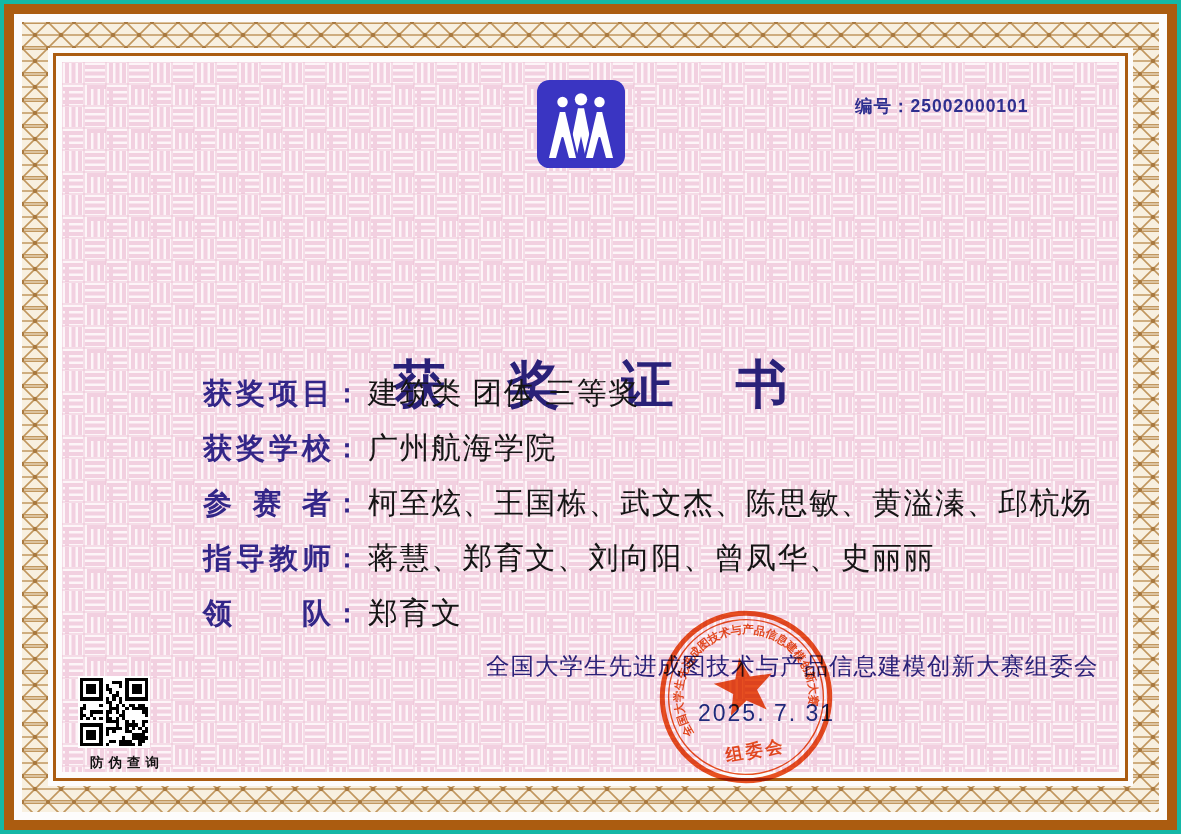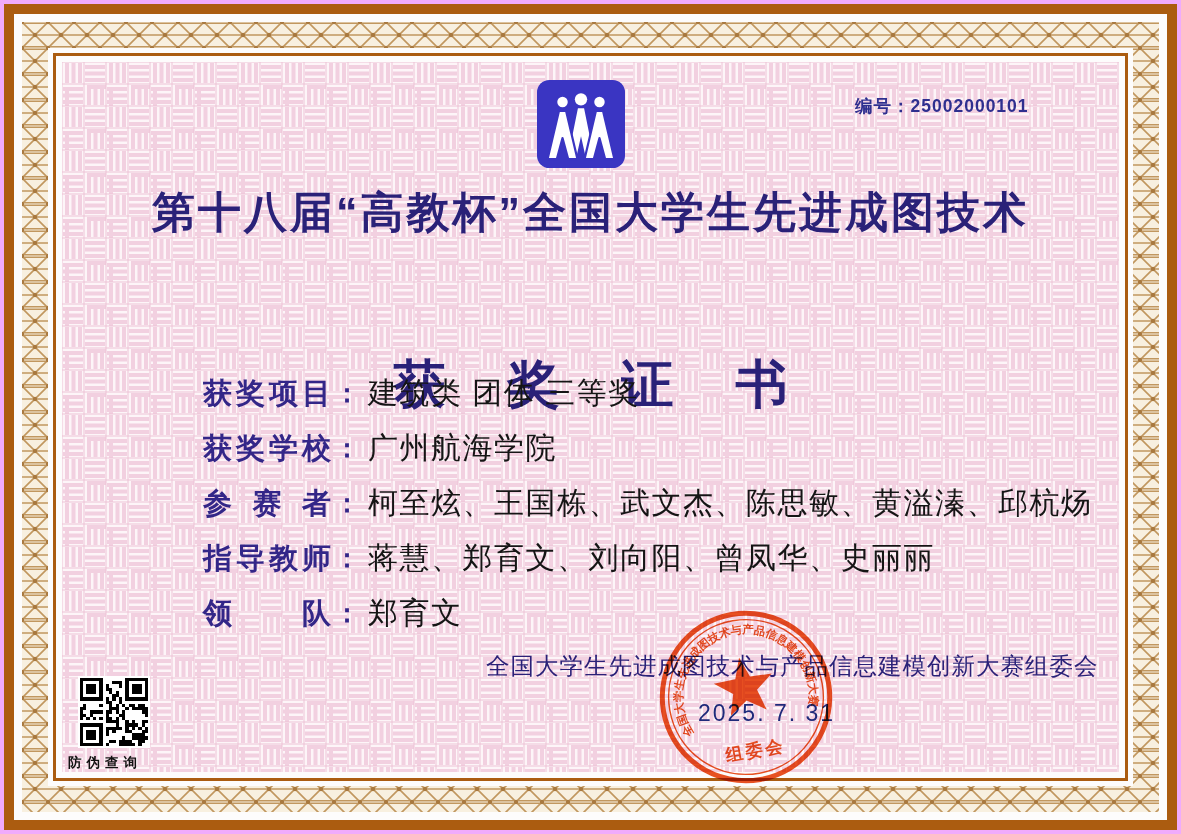--- a/index.html
+++ b/index.html
@@ -1,16 +1,16 @@
 <!DOCTYPE html>
 <html><head>
 <meta charset="utf-8">
 <style>
   html,body{margin:0;padding:0;background:#e8e8e8;font-family:"Liberation Sans",sans-serif;}
-  .certificate{position:relative;width:1181px;height:834px;margin:0 auto;background:#f0abfc;overflow:hidden;}
+  .certificate{position:relative;width:1181px;height:834px;margin:0 auto;background:#14b8a6;overflow:hidden;}
   .layer{position:absolute;}
   .l-brown{inset:4px;background:#ab5c10;}
   .l-white1{inset:14px;background:#fdfcfc;}
   .l-tan{inset:22px;}
   .l-tan svg{display:block;width:100%;height:100%;}
   .l-white2{inset:48px;background:#fdfcfc;}
   .l-line{inset:53px;border:3px solid #ab5c10;background:#fdfcfc;}
   .l-inner{inset:62px;overflow:visible;}
   .weave-bg{position:absolute;inset:0;}
   .weave-bg svg{display:block;width:100%;height:100%;}
@@ -33,21 +33,21 @@
 
   .committee{position:absolute;left:424px;top:588px;font-size:23.5px;color:#2a2178;letter-spacing:1px;white-space:nowrap;}
   .issue-date{position:absolute;left:636px;top:638px;font-size:23px;color:#1f2a7a;letter-spacing:2px;white-space:nowrap;}
 
   .seal{position:absolute;left:593px;top:544px;width:182px;height:182px;transform:rotate(-10deg);
         mix-blend-mode:multiply;opacity:.92;}
   .seal svg{display:block;width:100%;height:100%;}
 
   .qr{position:absolute;left:16px;top:614px;width:72px;height:72px;background:#ffffff;padding:2px;box-sizing:border-box;}
   .qr svg{display:block;width:100%;height:100%;shape-rendering:crispEdges;}
-  .qr-caption{position:absolute;left:6px;top:692px;width:96px;text-align:left;font-size:13.5px;
+  .qr-caption{position:absolute;left:6px;top:692px;width:96px;text-align:right;font-size:13.5px;
               font-weight:bold;color:#111;letter-spacing:5px;white-space:nowrap;}
 </style>
 </head>
 <body>
 
 <div class="certificate">
 
   <div class="layer l-brown"></div>
   <div class="layer l-white1"></div>
 
@@ -117,21 +117,20 @@
           <polygon points="67,35 75,35 88,90 77.5,90 71,66 64.5,90 54,90"></polygon>
         </g>
       </svg>
     </div>
 
     <div class="serial">
       <span>编号</span><span>：</span><span>25002000101</span>
     </div>
 
     <div class="title-block">
-      <div class="title-line">第十八届“高教杯”全国大学生先进成图技术</div>
     </div>
 
     <div class="heading">获奖证书</div>
 
     <div class="details">
         <div class="detail-row">
           <span class="detail-label">
             <span>获</span>
             <span>奖</span>
             <span>项</span>

